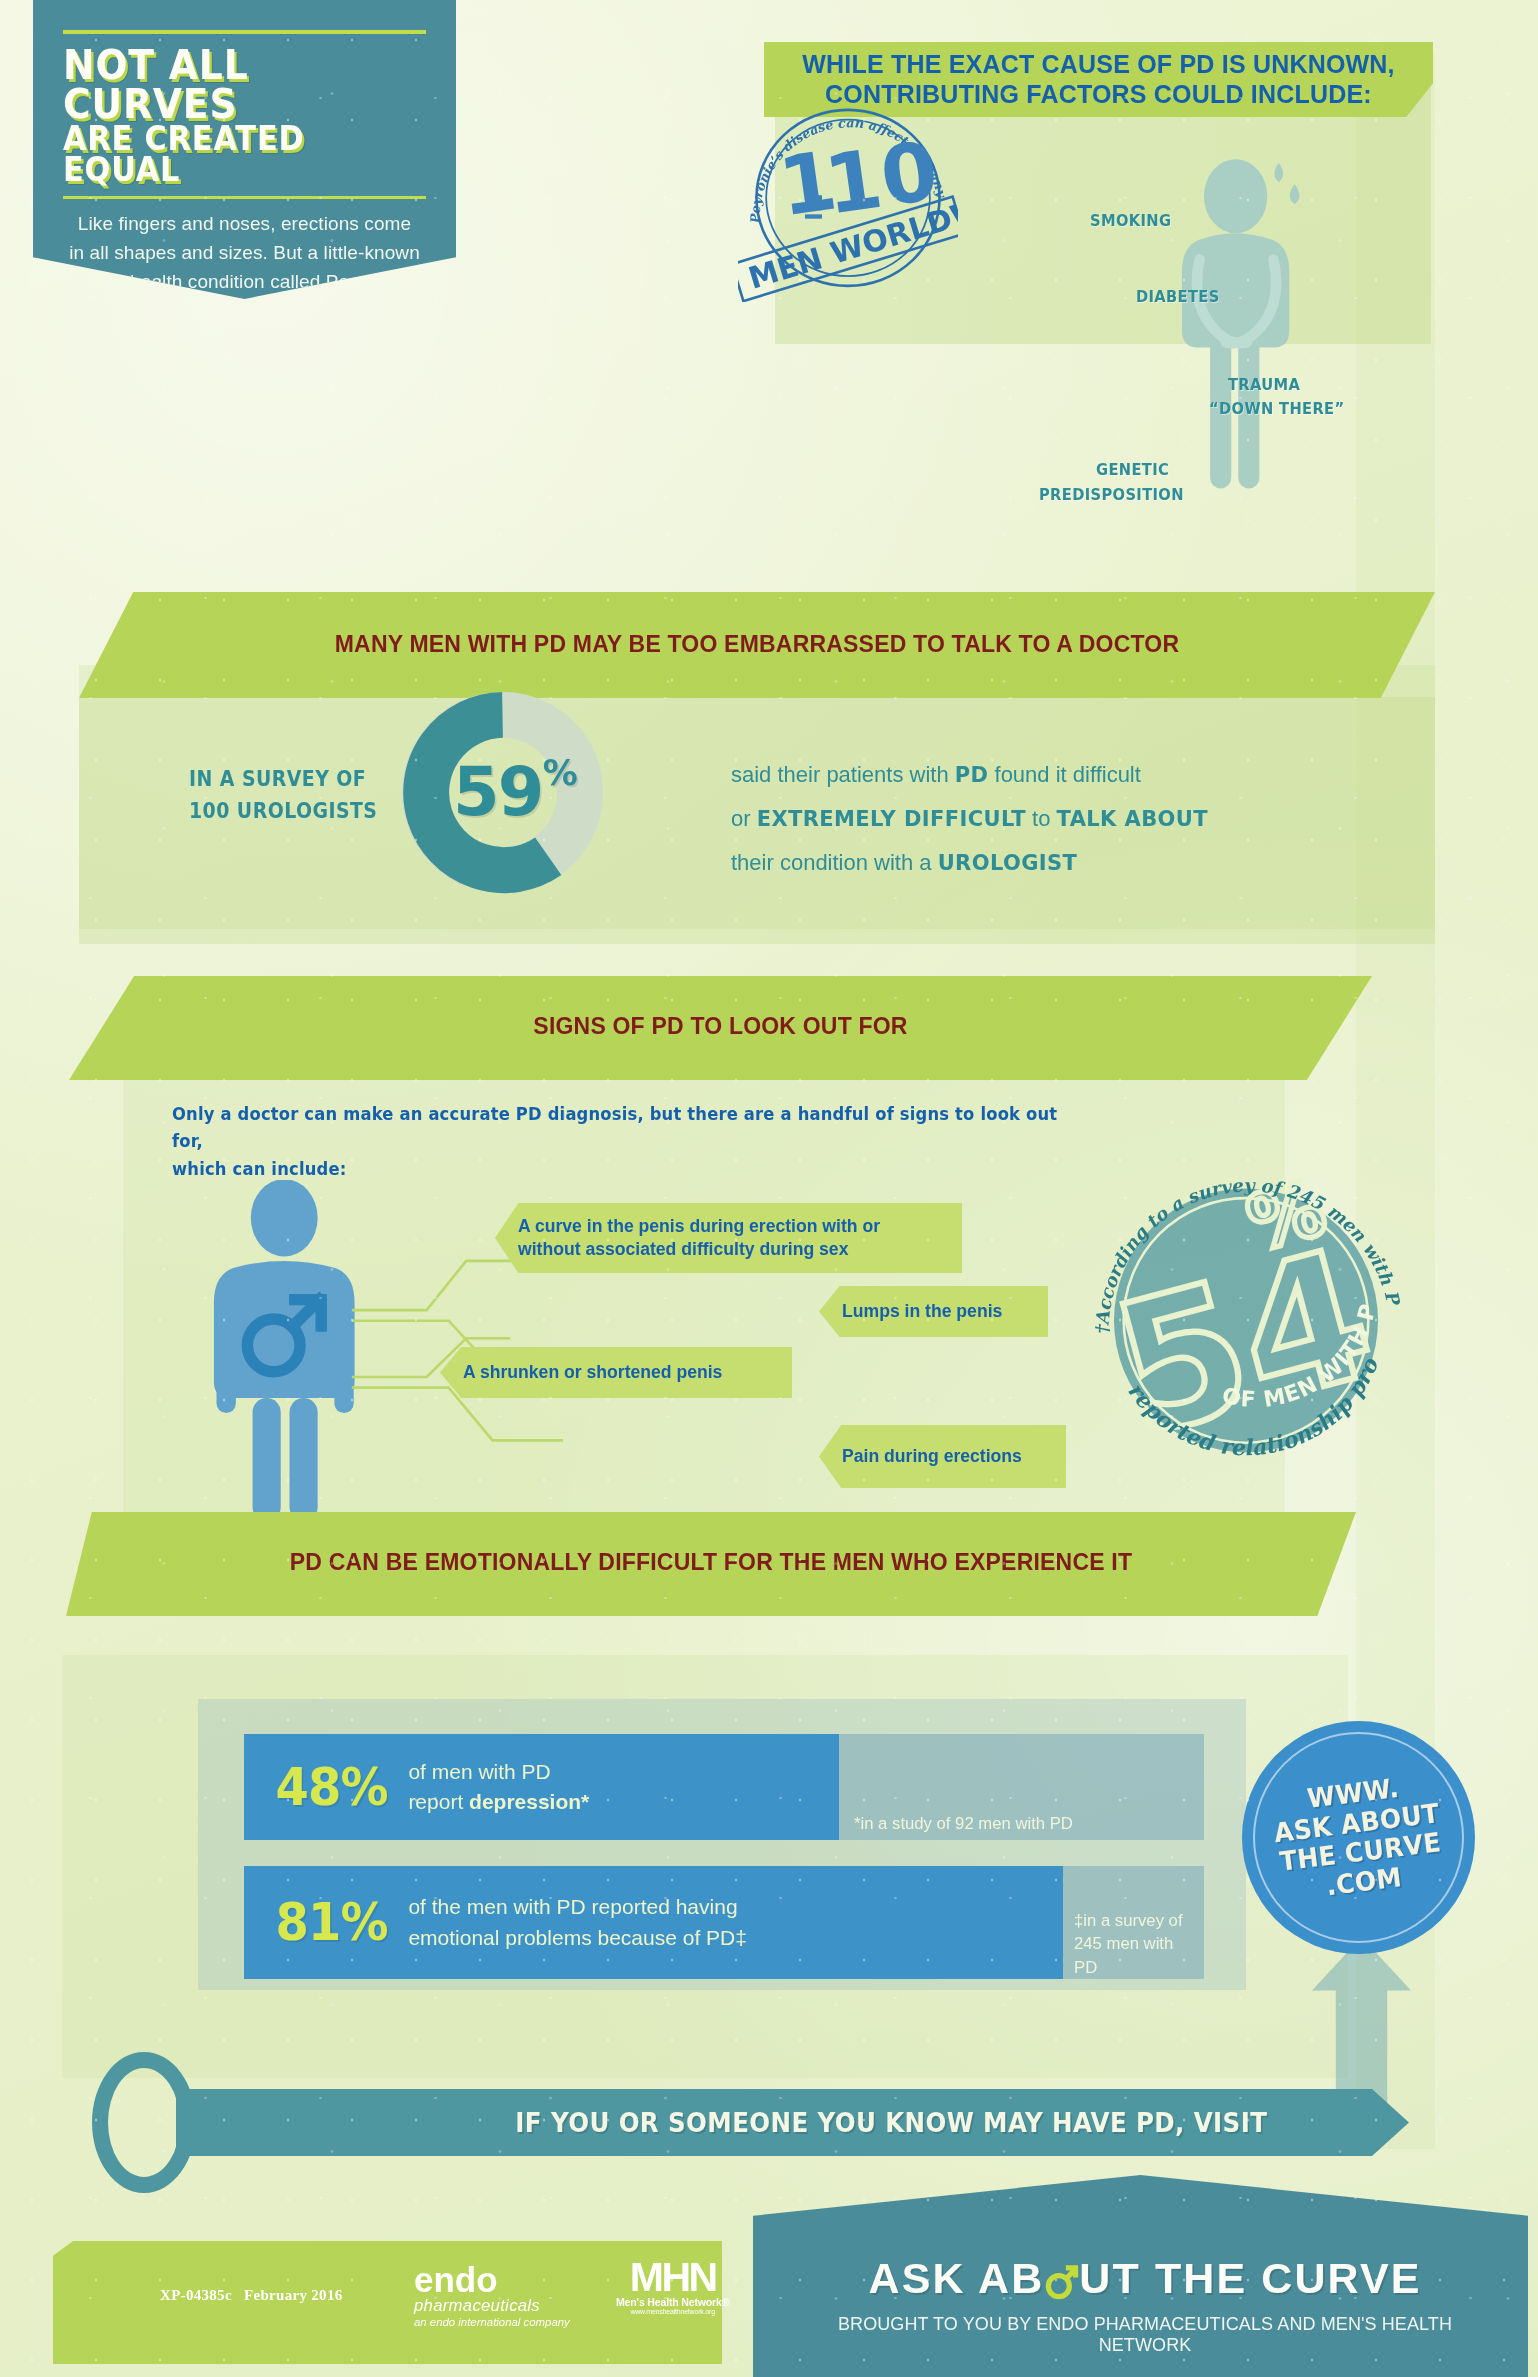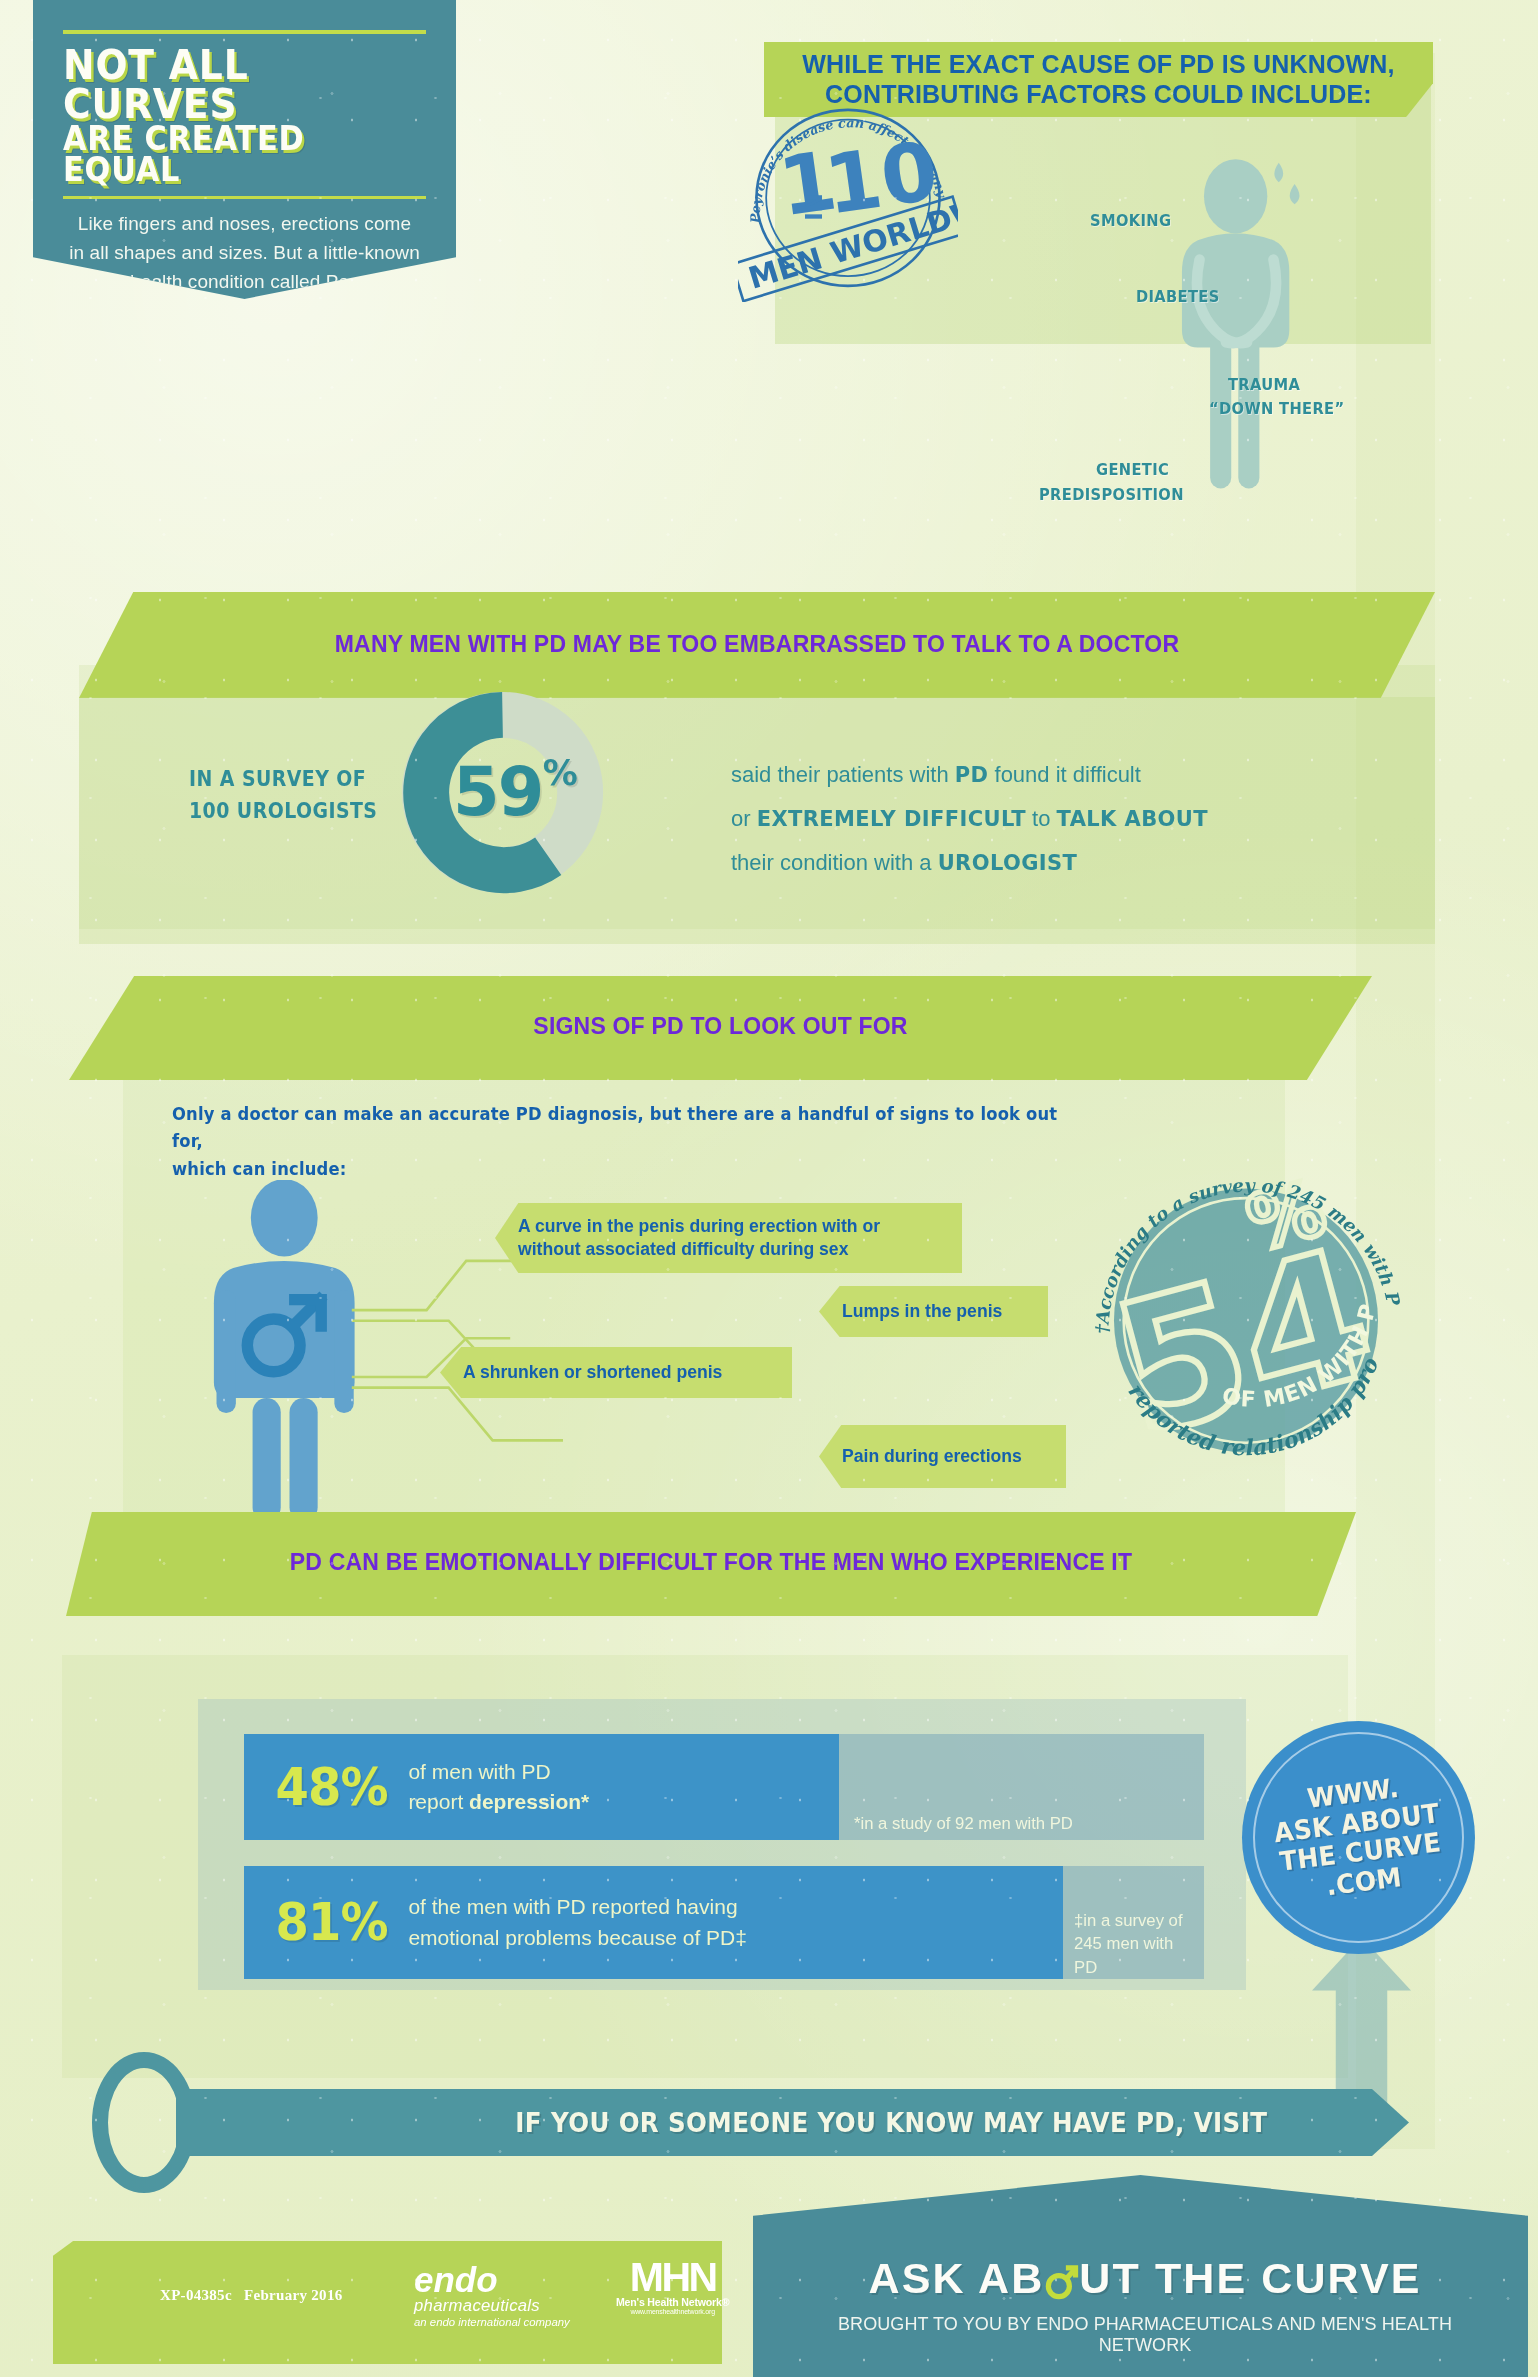--- a/index.html
+++ b/index.html
@@ -71,21 +71,21 @@
     transform:scaleX(.88); transform-origin:left center;
     text-shadow:0.9px 0.9px 0 rgba(255,255,255,.5);
   }
 
   
   .ribbon {
     position:absolute; background:#b6d457;
     box-shadow: 4.4px 5.3px 0 rgba(255,255,255,.5);
   }
   .ribbon .t {
-    color:#6d28d9; font-size:23px; font-weight:700; letter-spacing:0.2px;
+    color:#7f1d1d; font-size:23px; font-weight:700; letter-spacing:0.2px;
     text-align:center; width:100%;
   }
   .panel-bg { position:absolute; background:rgba(190,216,130,.30); }
 
   
   #donut { position:absolute; left:401px; top:691px; width:203px; height:203px; }
 
   .survey-label {
     position:absolute; left:189px; top:764px; width:220px;
     color:#2f8d98; font-family:"DejaVu Sans",sans-serif; font-weight:700;
@@ -175,21 +175,21 @@
     position:absolute; left:53px; top:2241px; width:669px; height:123px;
     background:#b6d457;
     clip-path: polygon(3% 0, 100% 0, 100% 100%, 0 100%, 0 12%);
   }
   #footer-code {
     position:absolute; left:160px; top:2287px;
     color:#ffffff; font-family:Liberation Serif, serif; font-weight:700;
     font-size:15px; letter-spacing:0.3px;
   }
   #endo-logo { position:absolute; left:414px; top:2263px; color:#fff; }
-  #endo-logo .n { font-size:35px; font-style:italic; font-weight:700; line-height:.95; }
+  #endo-logo .n { font-size:35px; font-weight:700; line-height:.95; }
   #endo-logo .p { font-size:16.7px; font-style:italic; letter-spacing:0.3px; }
   #endo-logo .c { font-size:11.4px; font-style:italic; }
   #mhn-logo { position:absolute; left:616px; top:2259px; color:#fff; text-align:center; }
   #mhn-logo .m { font-size:41px; font-weight:700; letter-spacing:-2.6px; line-height:.9; }
   #mhn-logo .s { font-size:10.6px; font-weight:700; letter-spacing:-0.2px; }
   #mhn-logo .u { font-size:7px; letter-spacing:-0.2px; }
 
   #brand-panel {
     position:absolute; left:753px; top:2175px; width:775px; height:204px;
     background:#4a8c99;

